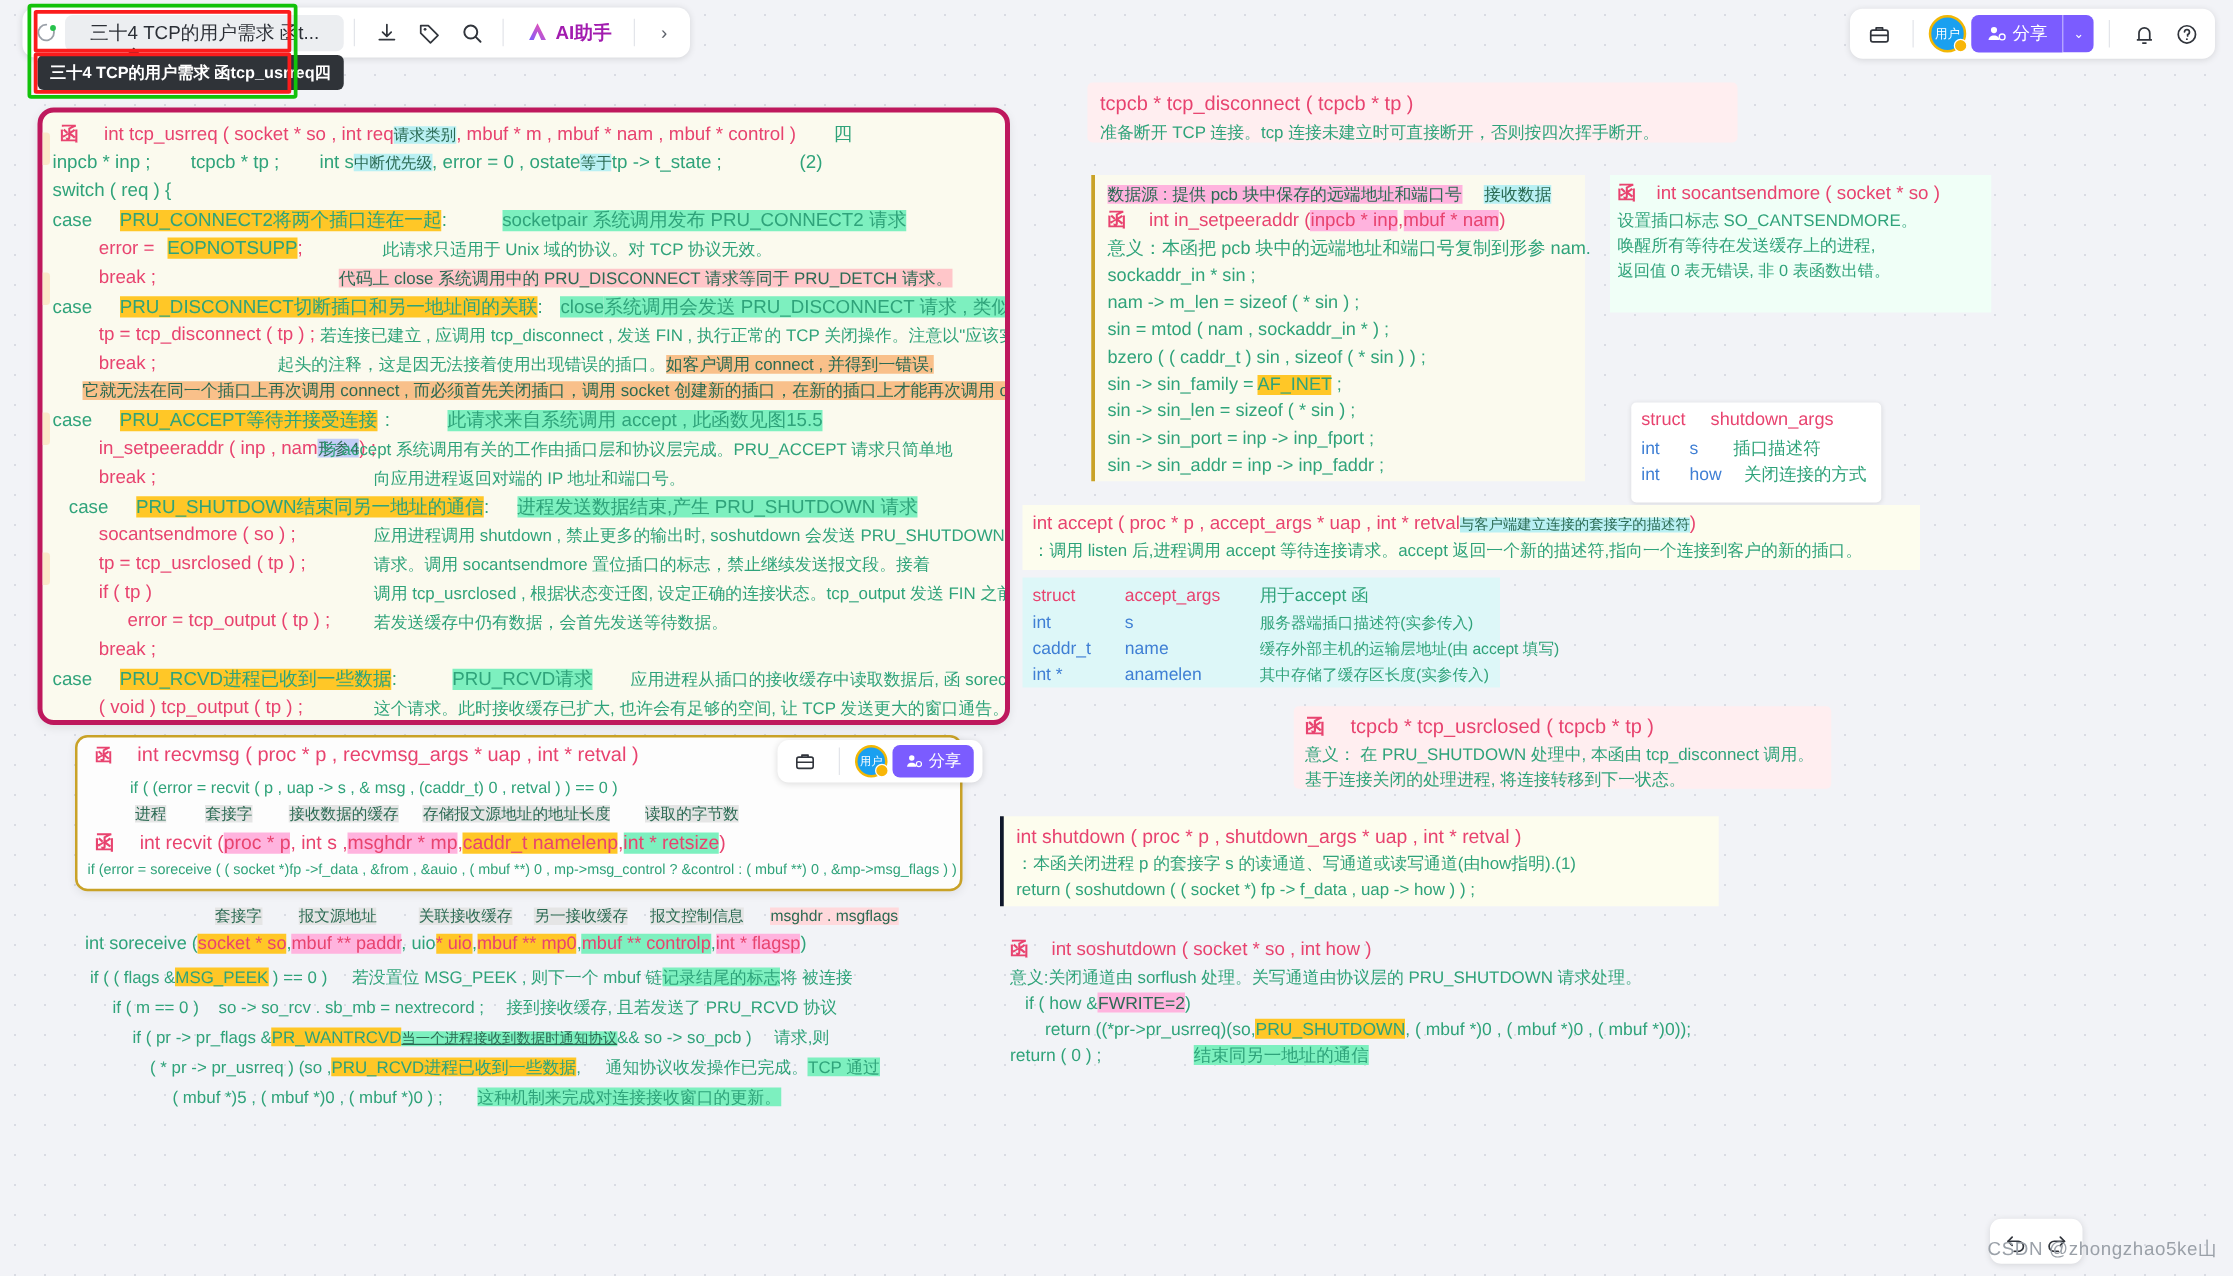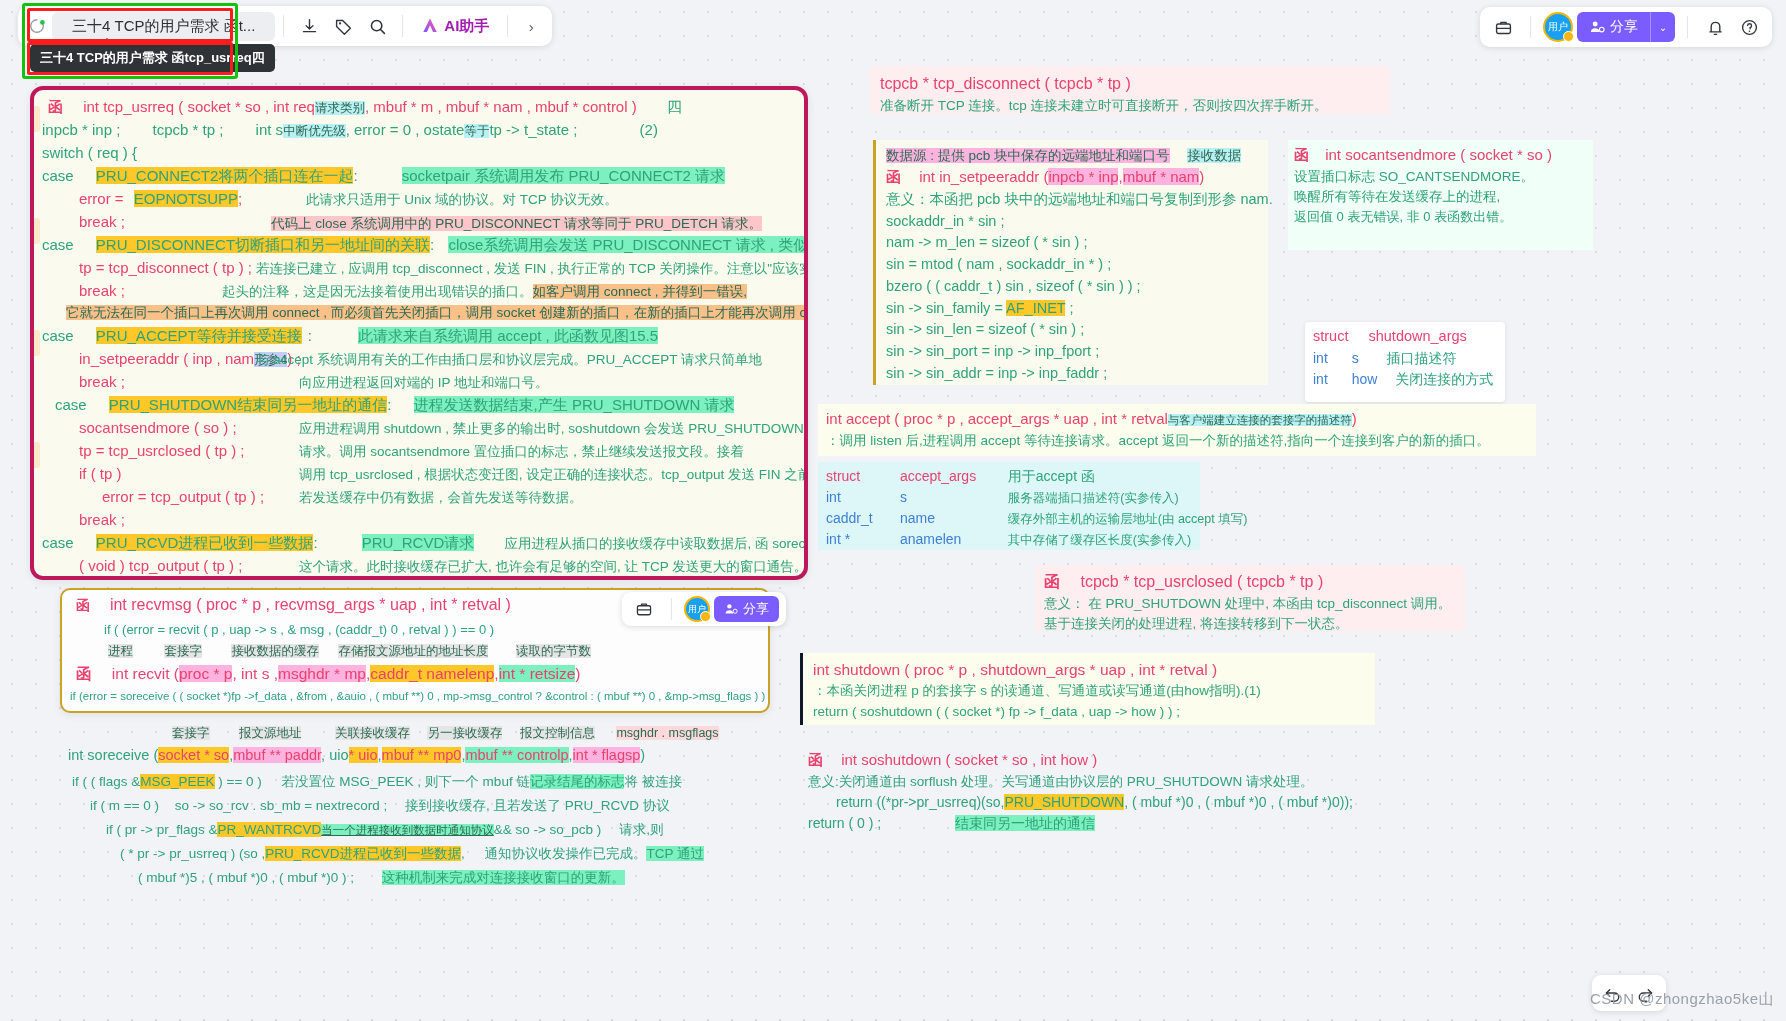--- a/index.html
+++ b/index.html
@@ -579,20 +579,23 @@
   <div class="row cgr" style="font-size:13.5px;">：本函关闭进程 p 的套接字 s 的读通道、写通道或读写通道(由how指明).(1)</div>
   <div class="row cgr" style="font-size:13.5px;">return  ( soshutdown ( ( socket *) fp -&gt; f_data , uap -&gt; how ) ) ;</div>
 </div>
 
 <div class="card rcard" id="panel-soshutdown">
   <div class="row" style="font-size:15px;">
     <span class="fn-glyph">函</span>
     <span class="crd" style="margin-left:14px;">int  soshutdown ( socket * so , int  how )</span>
   </div>
   <div class="row cgr" style="font-size:13.5px;">意义:关闭通道由 sorflush 处理。关写通道由协议层的 PRU_SHUTDOWN 请求处理。</div>
+  <div class="row" style="font-size:14px;padding-left:12px;">
+    <span class="cgr">if ( how  &amp;</span><span class="hl-pk cdark">FWRITE=2</span><span class="cgr">)</span>
+  </div>
   <div class="row" style="font-size:14px;padding-left:28px;">
     <span class="cgr">return ((*pr-&gt;pr_usrreq)(so,</span><span class="hl-y cgr">PRU_SHUTDOWN</span><span class="cgr">, ( mbuf *)0 , ( mbuf *)0 , ( mbuf *)0));</span>
   </div>
   <div class="row" style="font-size:14px;">
     <span class="cgr">return  ( 0 ) ;</span>
     <span class="hl-g cgr" style="margin-left:70px;">结束同另一地址的通信</span>
   </div>
 </div>
 
 <div id="botrt">

